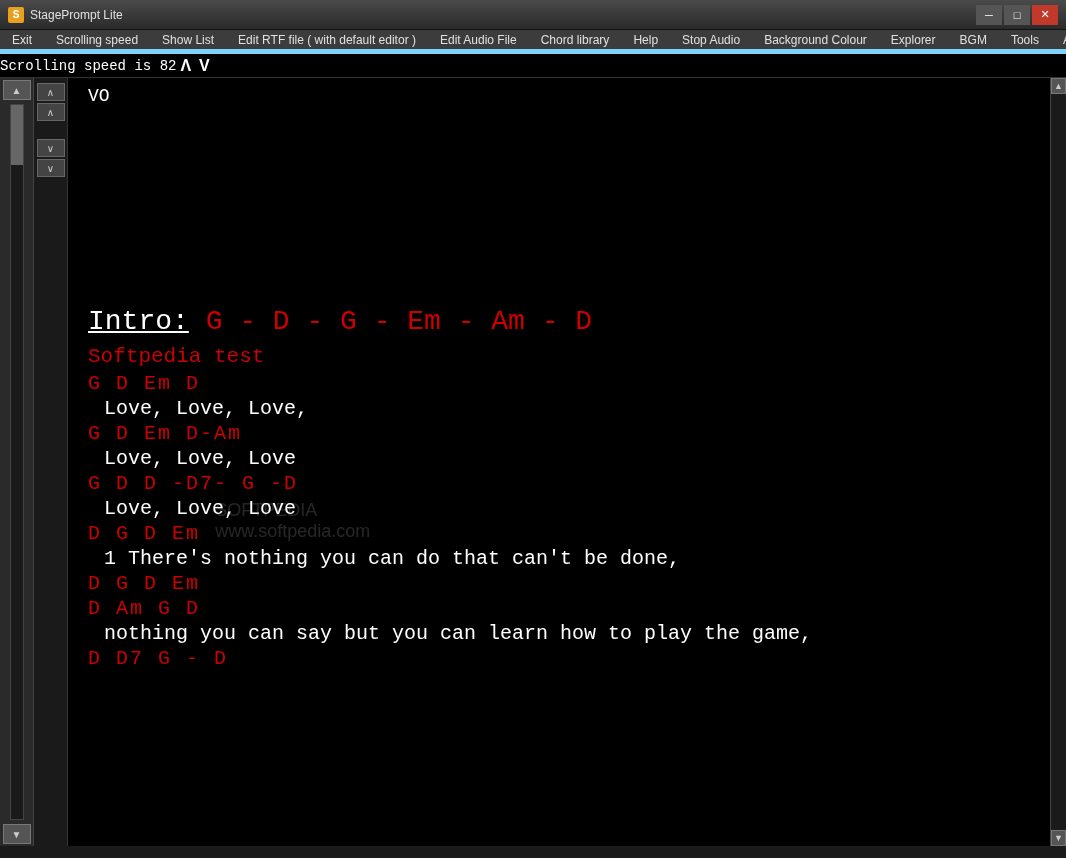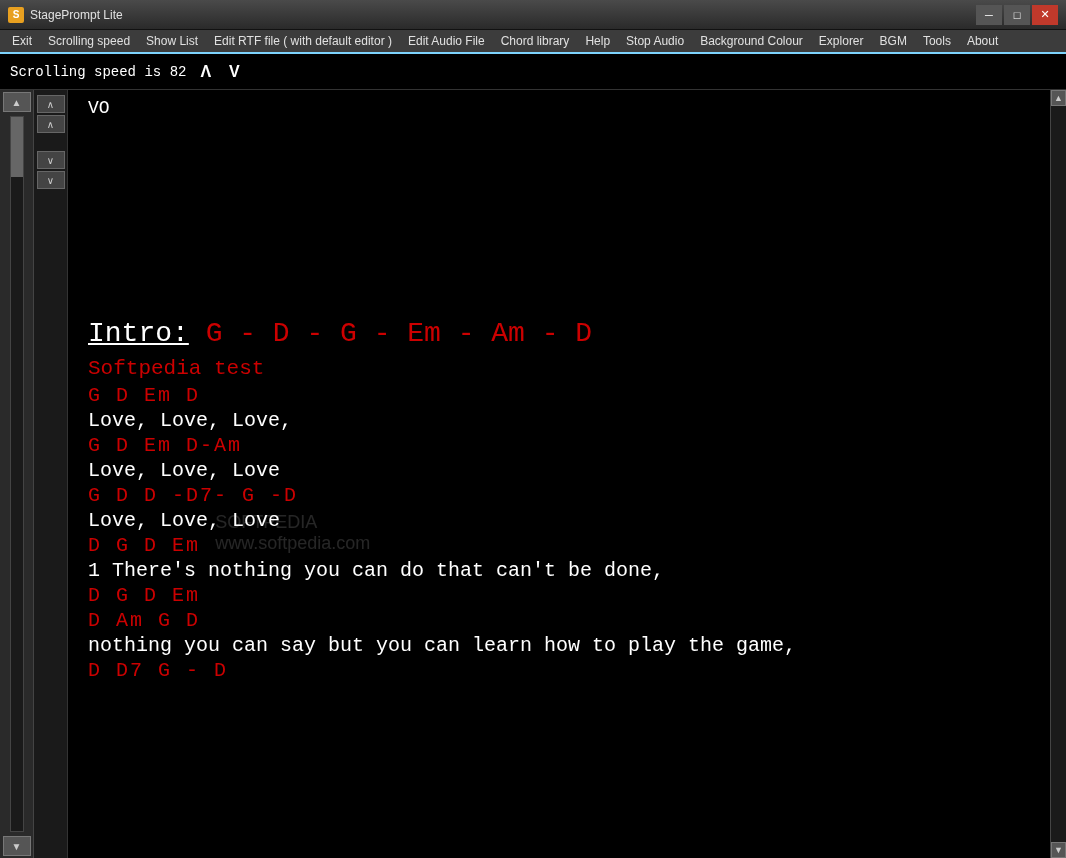--- a/index.html
+++ b/index.html
@@ -61,39 +61,39 @@
     .btn-maximize { background: #555; }
     .btn-close { background: #c0392b; }
 
     
     .menu-bar {
       height: 24px;
       background: #3c3c3c;
       display: flex;
       align-items: center;
       padding: 0 4px;
-      gap: 0;
-      border-bottom: 2px solid #7dd3fc;
+      gap: 8px;
+      border-bottom: 5px solid #7dd3fc;
     }
     .menu-item {
       color: #e0e0e0;
       font-size: 12px;
       padding: 3px 8px;
       cursor: pointer;
       white-space: nowrap;
     }
 
     
     .status-bar {
-      height: 36px;
+      height: 24px;
       background: #000;
       display: flex;
       align-items: center;
-      padding: 0 10px;
-      gap: 10px;
+      padding: 0 0;
+      gap: 0;
       border-bottom: 1px solid #333;
     }
     .status-text {
       color: white;
       font-size: 14px;
       font-family: 'Courier New', monospace;
     }
     .scroll-btn {
       color: white;
       font-size: 16px;
@@ -213,21 +213,21 @@
       font-size: 20px;
       font-family: 'Courier New', monospace;
       margin: 2px 0;
       letter-spacing: 2px;
     }
 
     .lyric-line {
       color: white;
       font-size: 20px;
       font-family: 'Courier New', monospace;
-      margin: 2px 0;
+      margin: 2px 16px;
     }
 
     .watermark {
       position: absolute;
       top: 55%;
       left: 15%;
       color: rgba(255,255,255,0.15);
       font-size: 18px;
       font-family: Liberation Sans, sans-serif;
       pointer-events: none;

